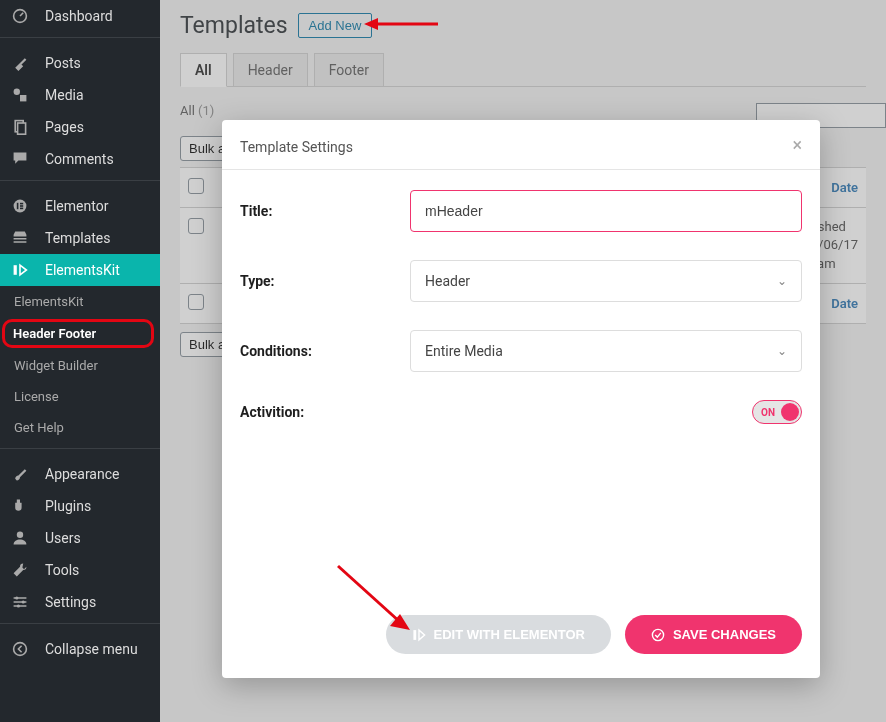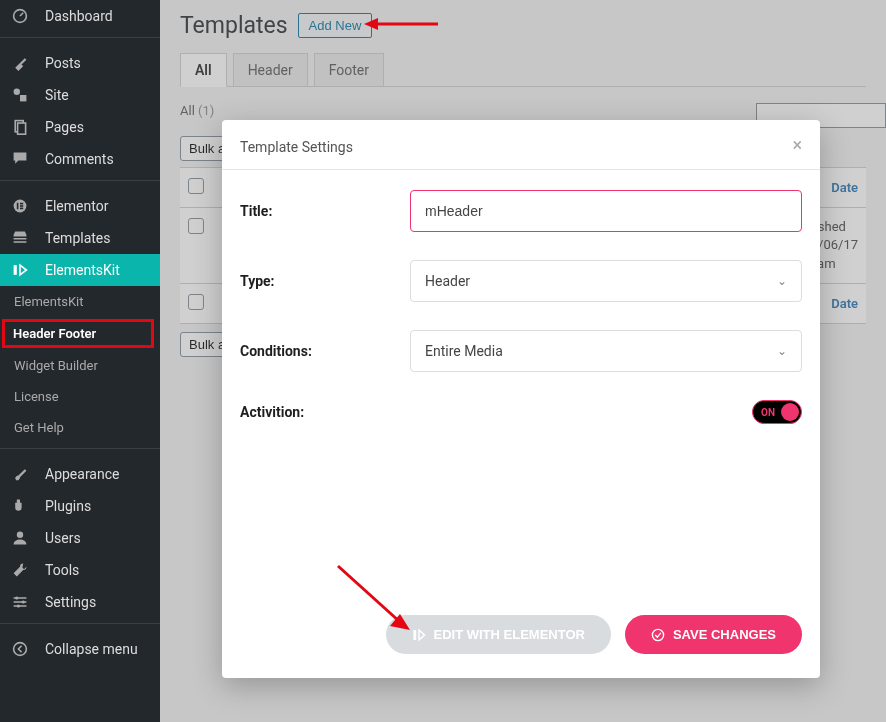--- a/index.html
+++ b/index.html
@@ -41,21 +41,21 @@
   margin-top: -8px;
   border: 8px solid transparent;
   border-left-color: #0ab5ac;
 }
 .sidebar-sub {
   padding: 8px 10px 8px 14px;
   color: #aaa;
   font-size: 13px;
   cursor: pointer;
 }
-.sidebar-sub.active { color: #fff; font-weight: 600; }
+.sidebar-sub.active { color: #fff; font-weight: 600; border-radius: 10px; }
 .sidebar-sep { height: 10px; border-top: 1px solid #3a3f44; margin:5px 0 0 0; }
 .highlight-box { border: 3px solid #e30613; margin: 2px 6px 2px 2px; padding: 4px 10px 4px 8px !important; color:#fff !important; font-weight:600 !important; }
 
 .main {
   position: absolute;
   left: 160px;
   top: 0;
   width: 726px;
   height: 722px;
   background: #f1f1f1;
@@ -162,21 +162,21 @@
   display:flex;
   justify-content:space-between;
   align-items:center;
   cursor:pointer;
 }
 .chev { color:#888; font-size:12px; }
 .toggle {
   width: 50px; height: 24px; border: 1px solid #f0346e; border-radius: 12px;
   display: inline-flex; align-items: center; padding: 0 4px 0 8px;
   font-size: 10px; font-weight:700; color:#f0346e; cursor:pointer;
-  position:relative; background:#000000;
+  position:relative; background:#e5e5e5;
   margin-left:auto;
 }
 .toggle-knob {
   width: 18px; height: 18px; background: #f0346e; border-radius: 50%; position:absolute; right:2px; top:2px;
 }
 .modal-foot {
   padding: 20px 18px 24px 18px;
   display: flex;
   justify-content: flex-end;
   gap: 14px;
@@ -230,21 +230,21 @@
     </span>
     <span>Posts</span>
   </div>
   <div class="sidebar-item">
     <span class="icon">
       <svg width="16" height="16" viewBox="0 0 20 20" fill="#aaa">
           <circle cx="6" cy="6" r="4"></circle>
           <rect x="10" y="10" width="8" height="8"></rect>
         </svg>
     </span>
-    <span>Site</span>
+    <span>Media</span>
   </div>
   <div class="sidebar-item">
     <span class="icon">
       <svg width="16" height="16" viewBox="0 0 20 20" fill="#aaa">
           <rect x="4" y="2" width="10" height="14" fill="none" stroke="#aaa" stroke-width="2"></rect>
           <rect x="7" y="5" width="10" height="14" fill="#23282d" stroke="#aaa" stroke-width="2"></rect>
         </svg>
     </span>
     <span>Pages</span>
   </div>

